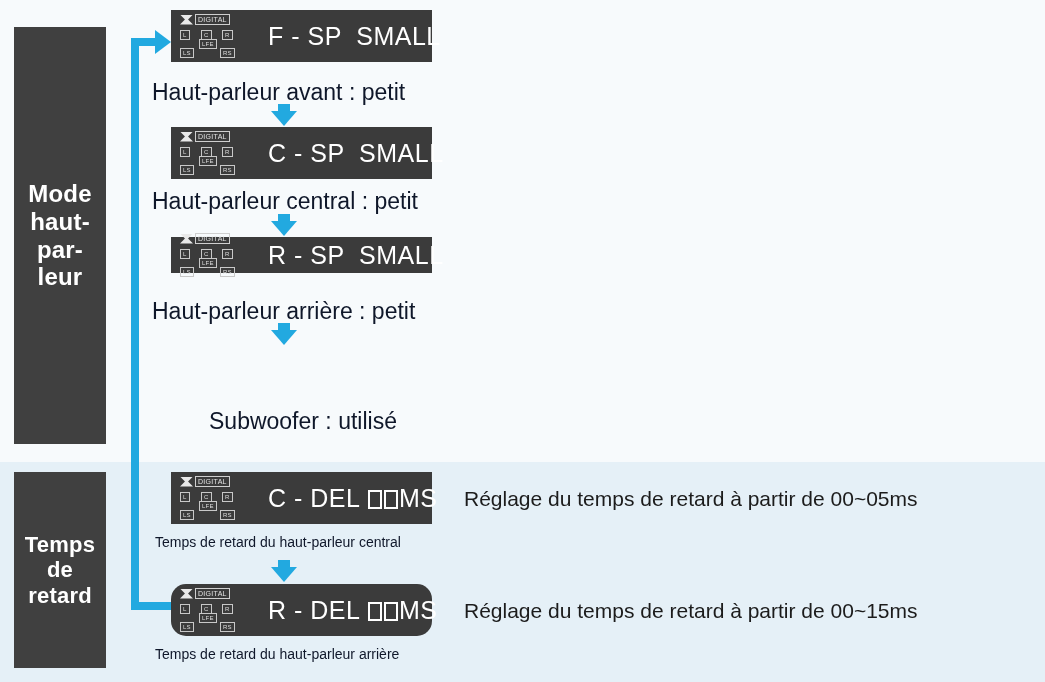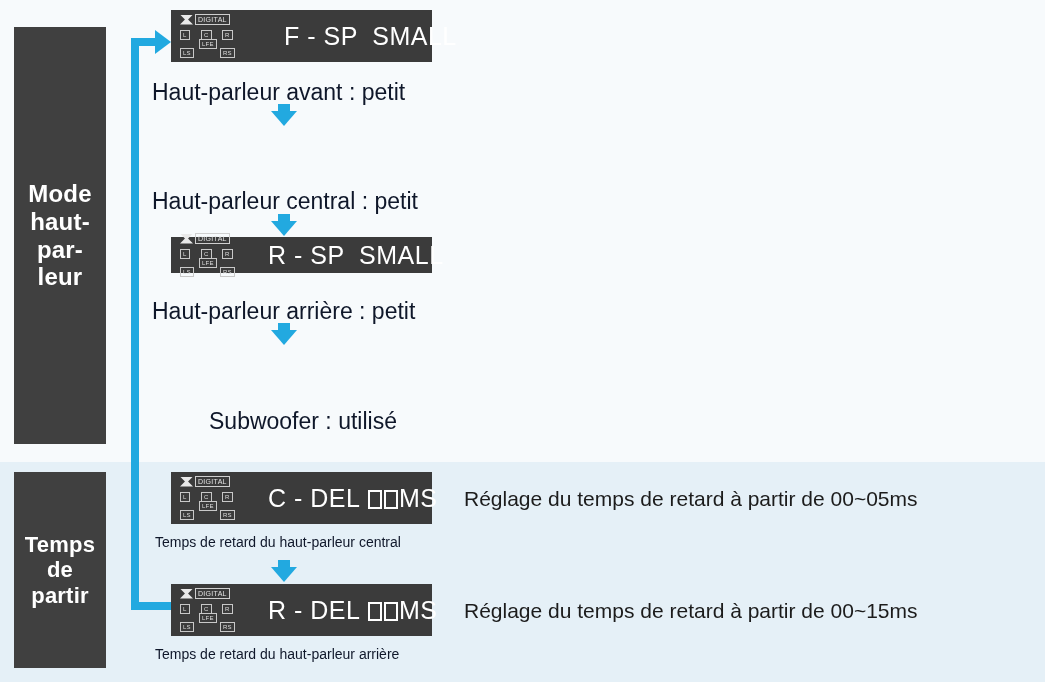--- a/index.html
+++ b/index.html
@@ -113,21 +113,21 @@
 
   <div class="cat cat-speaker">
     <span>Mode
 haut-
 par-
 leur</span>
   </div>
   <div class="cat cat-delay">
     <span>Temps
 de
-partir</span>
+retard</span>
   </div>
 
   <div class="conn conn-v"></div>
   <div class="conn conn-h-bottom"></div>
   <div class="arrow-in">
     <div class="shaft"></div>
       <div class="head"></div>
   </div>
 
   <div class="dn" style="left:271px;top:104px;">
@@ -140,37 +140,52 @@
     </div>
   <div class="dn" style="left:271px;top:323px;">
       <div class="stem"></div>
       <div class="tip"></div>
     </div>
   <div class="dn" style="left:271px;top:560px;">
       <div class="stem"></div>
       <div class="tip"></div>
     </div>
 
-  <div class="panel" style="left:171px;top:10px;width:261px;height:52px;gap:16px;">
+  <div class="panel" style="left:171px;top:10px;width:261px;height:52px;">
     <div class="lcd-icons">
       <div class="dig">
         <div class="bowtie"></div>
         <div class="dword">DIGITAL</div>
       </div>
       <div class="spk L">L</div>
       <div class="spk C">C</div>
       <div class="spk R">R</div>
       <div class="spk LFE">LFE</div>
       <div class="spk LS">LS</div>
       <div class="spk RS">RS</div>
     </div>
     <div class="lcd-text" style="margin-left:22px;">F - SP  SMALL</div>
   </div>
   <div class="cap cap-lg" style="left:152px;top:79px;">Haut-parleur avant : petit</div>
 
+  <div class="panel" style="left:171px;top:127px;width:261px;height:52px;">
+    <div class="lcd-icons">
+      <div class="dig">
+        <div class="bowtie"></div>
+        <div class="dword">DIGITAL</div>
+      </div>
+      <div class="spk L">L</div>
+      <div class="spk C">C</div>
+      <div class="spk R">R</div>
+      <div class="spk LFE">LFE</div>
+      <div class="spk LS">LS</div>
+      <div class="spk RS">RS</div>
+    </div>
+    <div class="lcd-text" style="margin-left:22px;">C - SP  SMALL</div>
+  </div>
   <div class="cap cap-lg" style="left:152px;top:188px;">Haut-parleur central : petit</div>
 
   <div class="panel" style="left:171px;top:237px;width:261px;height:36px;">
     <div class="lcd-icons">
       <div class="dig">
         <div class="bowtie"></div>
         <div class="dword">DIGITAL</div>
       </div>
       <div class="spk L">L</div>
       <div class="spk C">C</div>
@@ -196,21 +211,21 @@
       <div class="spk R">R</div>
       <div class="spk LFE">LFE</div>
       <div class="spk LS">LS</div>
       <div class="spk RS">RS</div>
     </div>
     <div class="lcd-text" style="margin-left:22px;"><span>C - DEL </span><span class="hollow"></span><span class="hollow"></span><span>MS</span></div>
   </div>
   <div class="cap cap-sm" style="left:155px;top:534px;">Temps de retard du haut-parleur central</div>
   <div class="cap cap-desc" style="left:464px;top:487px;">Réglage du temps de retard à partir de 00~05ms</div>
 
-  <div class="panel" style="left:171px;top:584px;width:261px;height:52px;">
+  <div class="panel" style="left:171px;top:584px;width:261px;height:52px;border-radius:15px;">
     <div class="lcd-icons">
       <div class="dig">
         <div class="bowtie"></div>
         <div class="dword">DIGITAL</div>
       </div>
       <div class="spk L">L</div>
       <div class="spk C">C</div>
       <div class="spk R">R</div>
       <div class="spk LFE">LFE</div>
       <div class="spk LS">LS</div>

